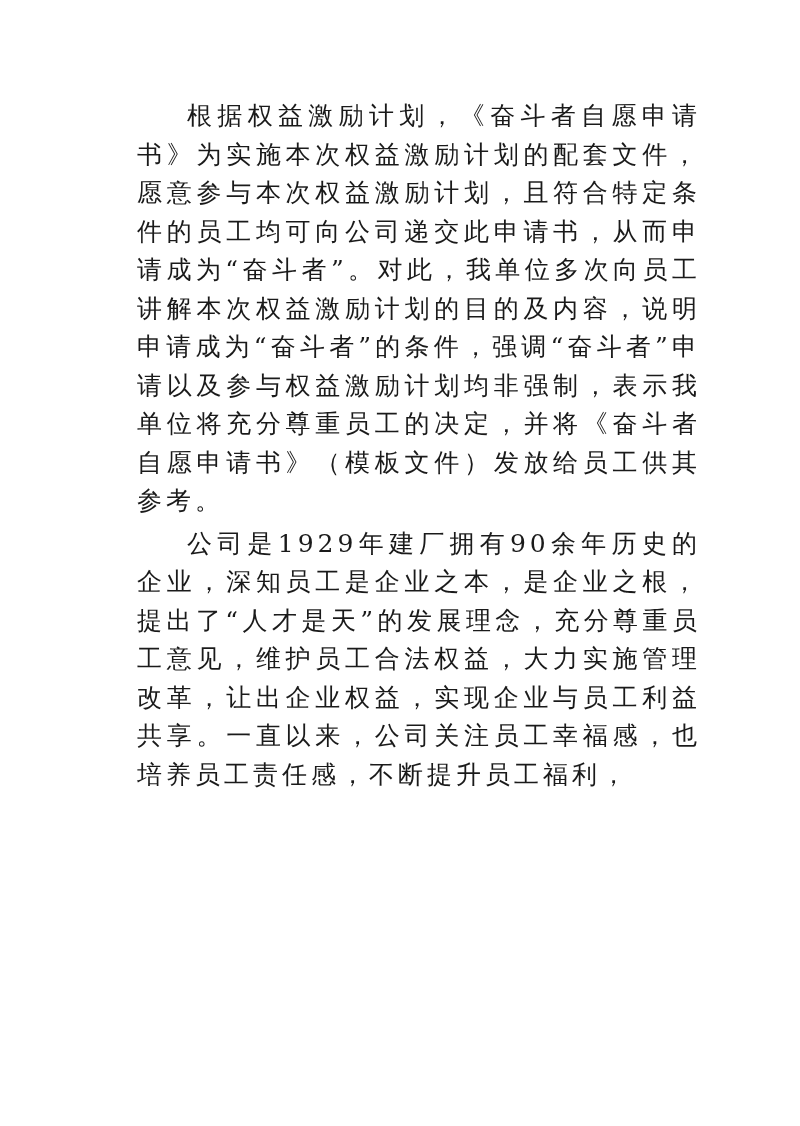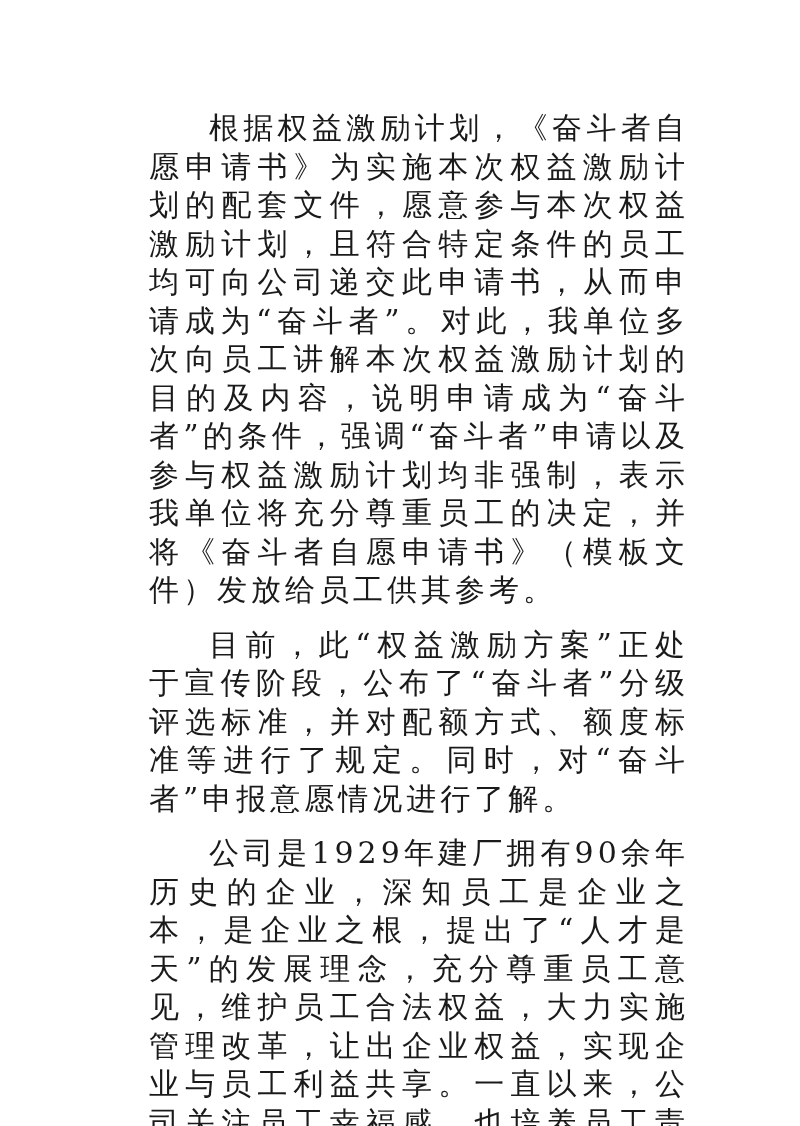--- a/index.html
+++ b/index.html
@@ -6,25 +6,24 @@
   body {
     width: 800px; height: 1126px; background: #ffffff;
     position: relative; overflow: hidden;
     font-family: "DejaVu Serif", "Liberation Serif", serif;
     color: #1a1a1a;
   }
   .page {
     position: absolute; left: 133px; top: 93px; width: 572px;
   }
   .para {
-    margin: 16px; font-size: 30px; line-height: 38.5px;
+    margin: 4px; font-size: 25px; line-height: 38.5px;
     text-indent: 2em; text-align: justify; letter-spacing: 4px;
     word-break: break-all;
   }
 </style>
 </head>
 <body>
 
 <div class="page">
   <p class="para">根据权益激励计划，《奋斗者自愿申请书》为实施本次权益激励计划的配套文件，愿意参与本次权益激励计划，且符合特定条件的员工均可向公司递交此申请书，从而申请成为“奋斗者”。对此，我单位多次向员工讲解本次权益激励计划的目的及内容，说明申请成为“奋斗者”的条件，强调“奋斗者”申请以及参与权益激励计划均非强制，表示我单位将充分尊重员工的决定，并将《奋斗者自愿申请书》（模板文件）发放给员工供其参考。</p>
-  <p class="para">目前，此“权益激励方案”正处于宣传阶段，公布了“奋斗者”分级评选标准，并对配额方式、额度标准等进行了规定。同时，对“奋斗者”申报意愿情况进行了解。</p>
   <p class="para">公司是1929年建厂拥有90余年历史的企业，深知员工是企业之本，是企业之根，提出了“人才是天”的发展理念，充分尊重员工意见，维护员工合法权益，大力实施管理改革，让出企业权益，实现企业与员工利益共享。一直以来，公司关注员工幸福感，也培养员工责任感，不断提升员工福利，</p>
 </div>
 
 </body></html>

